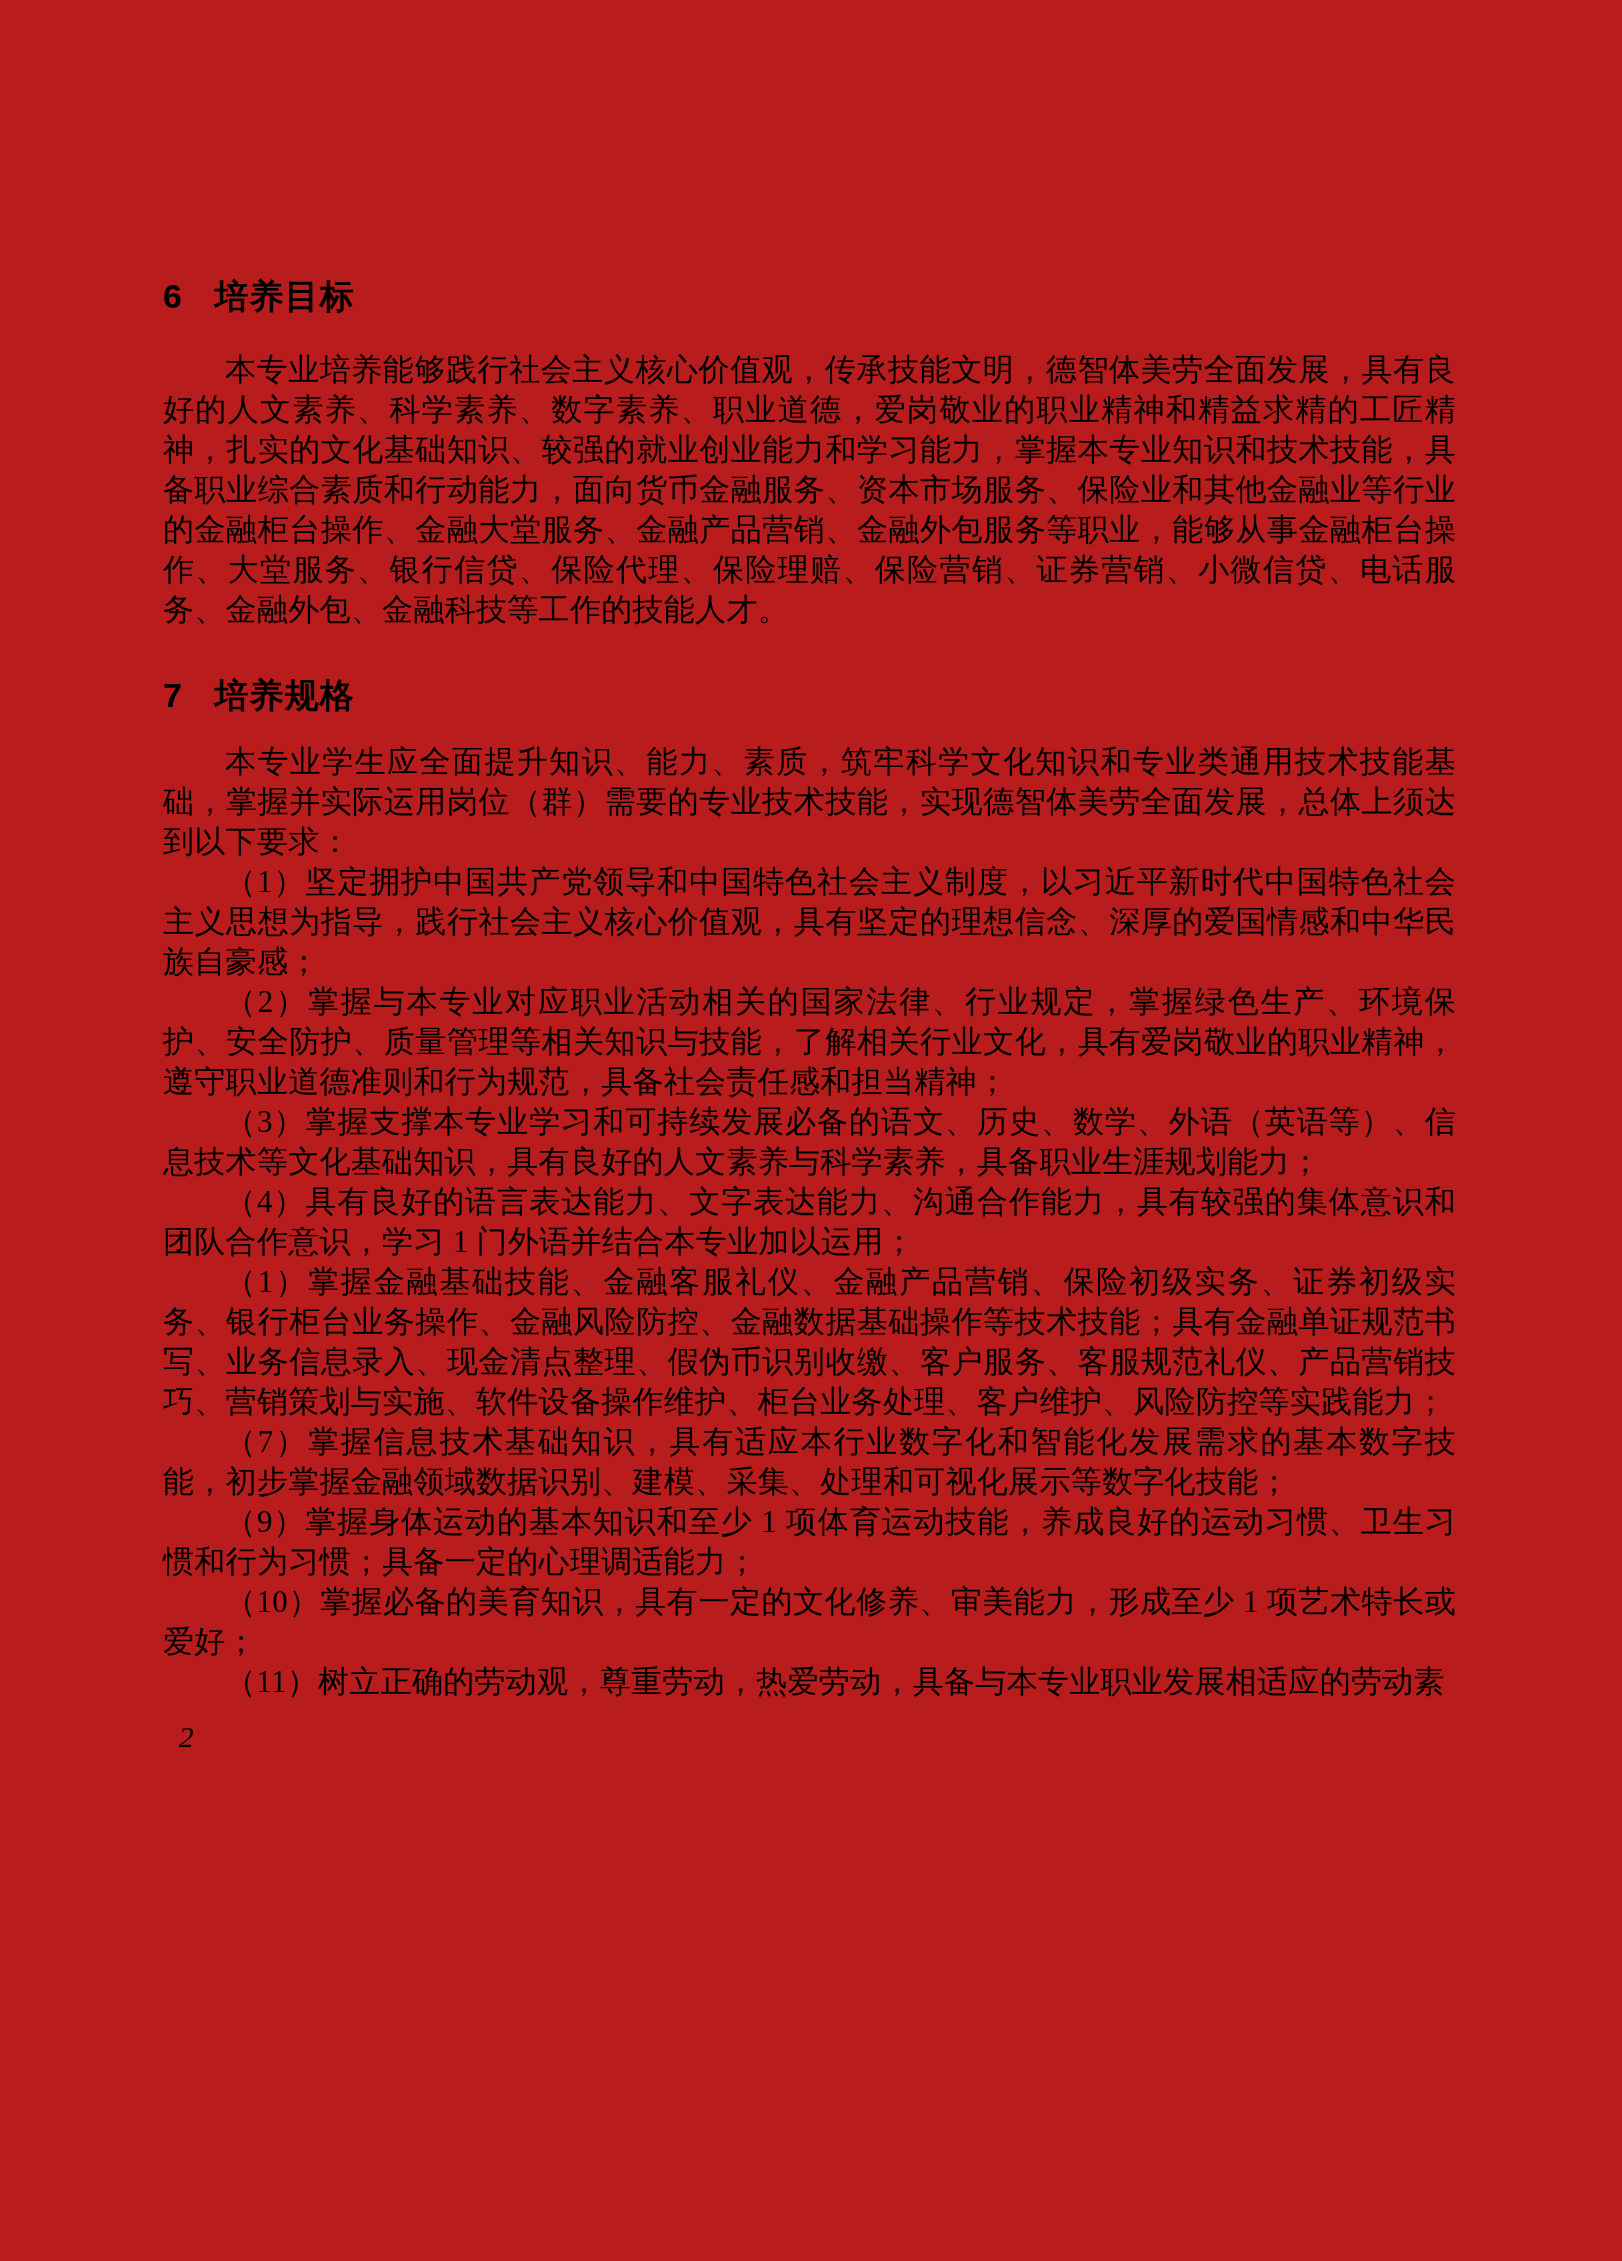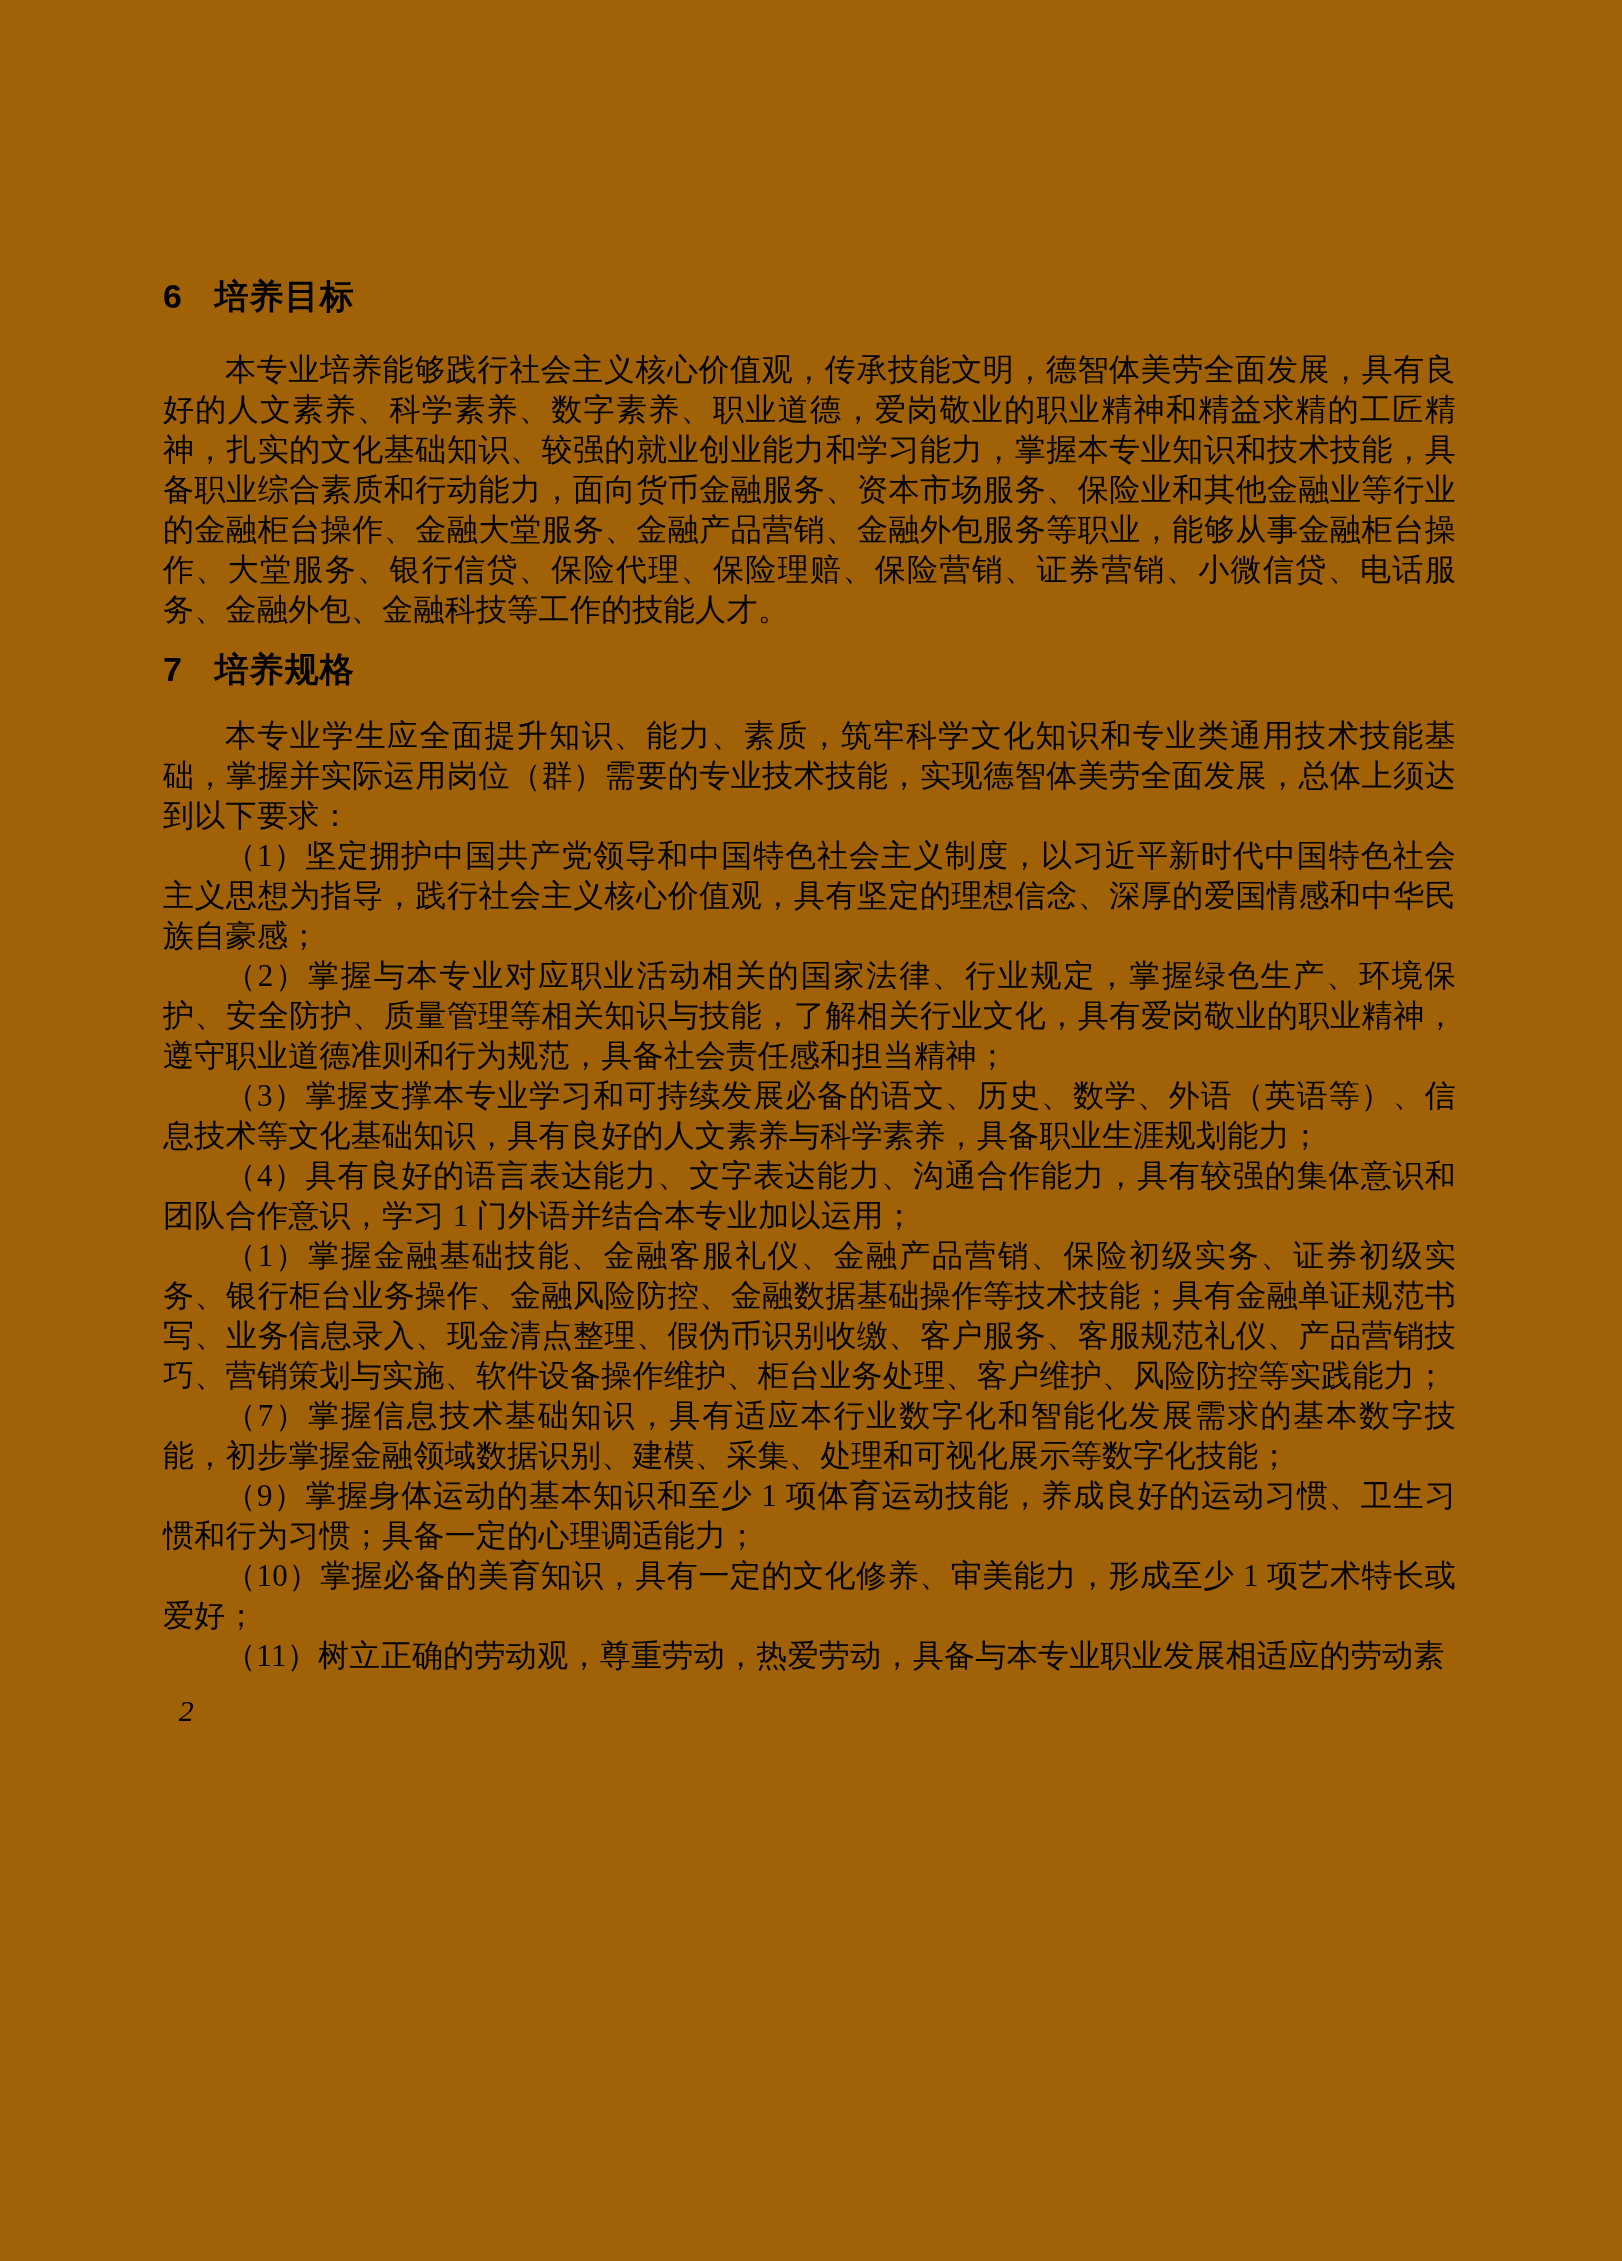--- a/index.html
+++ b/index.html
@@ -5,41 +5,41 @@
   html, body {
     margin: 0;
     padding: 0;
     background: #ffffff;
   }
   .page {
     position: relative;
     width: 1622px;
     height: 2261px;
     box-sizing: border-box;
-    background: #a16207;
+    background: #b91c1c;
     color: #000000;
     padding: 269px 166px 0 163px;
     font-family: "Liberation Serif", "DejaVu Serif", serif;
     overflow: hidden;
   }
   .heading {
     font-family: "Liberation Sans", "DejaVu Sans", sans-serif;
     font-weight: bold;
     font-size: 34px;
     line-height: 54px;
     letter-spacing: 1.1px;
     margin: 0 0 27px 0;
     text-align: left;
   }
   .heading .h-num {
     display: inline-block;
     margin-right: 31.5px;
   }
   .heading.second {
-    margin-top: 12px;
+    margin-top: 38px;
     margin-bottom: 20px;
   }
   .body-para {
     font-size: 31px;
     line-height: 40px;
     margin: 0;
     text-align: justify;
     text-align-last: left;
     text-indent: 2em;
     letter-spacing: 0.3px;

